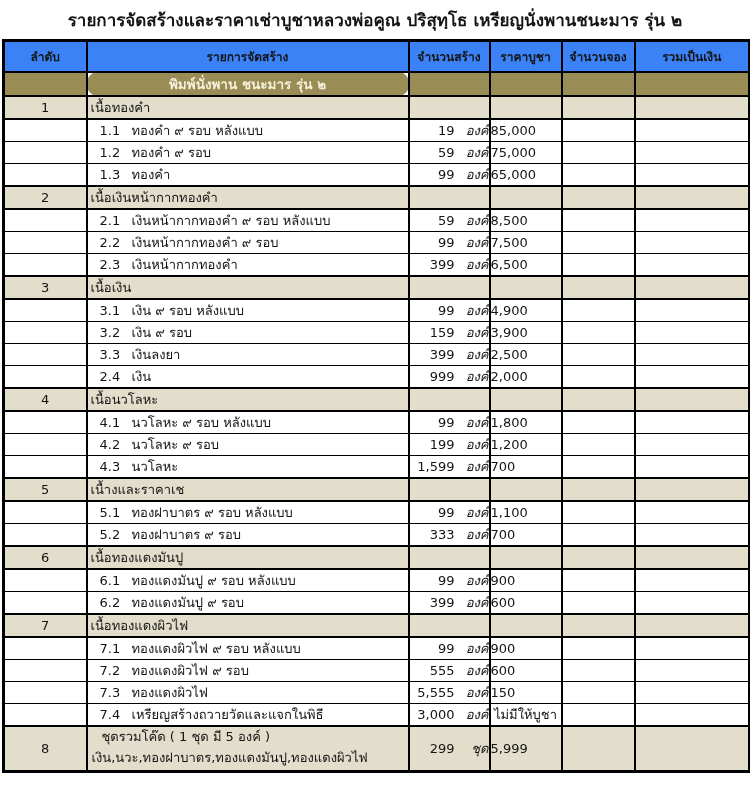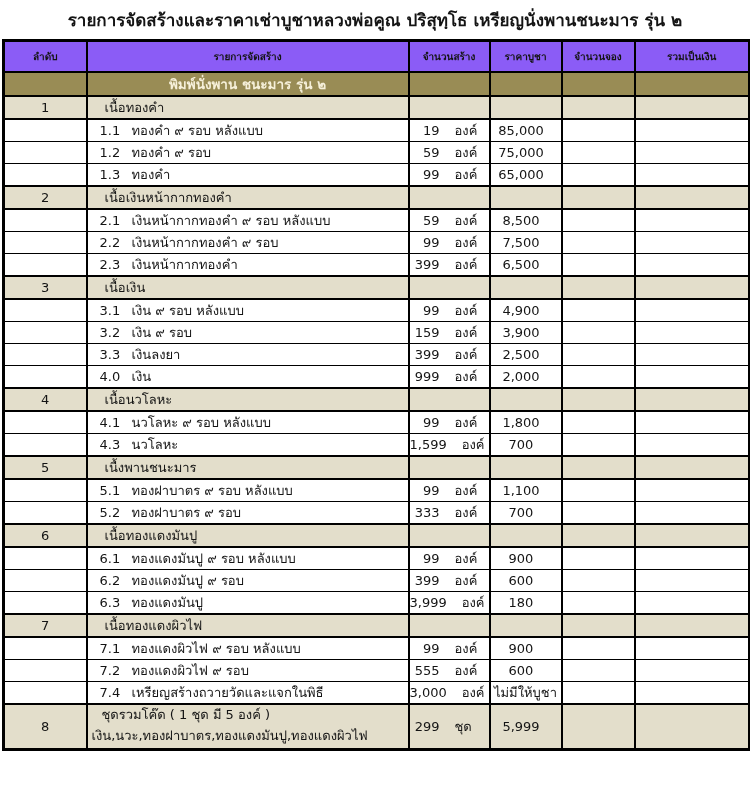--- a/index.html
+++ b/index.html
@@ -4,34 +4,34 @@
 <style>
   :root { --olive:#998c55; --olive-text:#f6f0da; --beige:#e3decb; --line:#000000; --ink:#141414; }
   * { box-sizing:border-box; }
   html,body { margin:0; padding:0; }
   body { width:750px; height:800px; background:#ffffff; color:var(--ink);
          font-family:"DejaVu Sans","Liberation Sans",sans-serif; }
   .page-title { text-align:center; font-weight:bold; font-size:17px; padding:6px 0 6px; white-space:nowrap; }
   table.price-table { border-collapse:collapse; width:746px; margin-left:2px; table-layout:fixed;
                       border:3px solid var(--line); }
   th, td { border:2px solid var(--line); padding:0; white-space:nowrap; overflow:hidden; font-size:13px; }
-  thead th { height:31px; font-size:10px; font-weight:bold; text-align:center; background:#8b5cf6; }
+  thead th { height:31px; font-size:12px; font-weight:bold; text-align:center; background:#3b82f6; }
   tr.group-row td { background:var(--olive); color:var(--olive-text); font-weight:bold; font-size:13.5px; height:24px; }
-  tr.group-row td.group-label { text-align:center; }
+  tr.group-row td.group-label { text-align:center;border-radius:11px; }
   tr.section-row td { background:var(--beige); height:20px; }
   tr.item-row td { background:#ffffff; height:20px; border-top-width:1px; border-bottom-width:1px; }
   tr.set-row td { background:var(--beige); height:46px; }
   td.c-no { text-align:center; }
   td.c-label { text-align:left; }
-  .sec-label { padding-left:17px; }
+  .sec-label { padding-left:3px; }
   .code { display:inline-block; width:32px; margin-left:12px; }
   .qwrap { display:flex; align-items:center; }
   .qnum { flex:1 1 auto; text-align:right; }
-  .qunit { width:34px; text-align:left; margin-left:15px; }
-  td.c-price { text-align:center; padding-right:9px; }
+  .qunit { width:34px; text-align:right; margin-left:0;font-style:italic; }
+  td.c-price { text-align:left; padding-right:9px; }
   td.c-price.center { text-align:center; padding-right:0; }
   .set-line1 { padding-left:14px; }
   .set-line2 { padding-left:4px; }
   tr.set-row td.c-label { line-height:1.6; }
 </style>
 </head>
 <body>
 
 <div class="page-title">รายการจัดสร้างและราคาเช่าบูชาหลวงพ่อคูณ ปริสุทฺโธ  เหรียญนั่งพานชนะมาร รุ่น ๒</div>
 
@@ -199,21 +199,21 @@
             <span class="qnum">399</span>
             <span class="qunit">องค์</span>
           </div>
         </td>
         <td class="c-price">2,500</td>
         <td></td>
         <td></td>
       </tr>
       <tr class="item-row">
         <td class="c-no"></td>
-        <td class="c-label"><span class="code">4.0</span><span>เงิน</span></td>
+        <td class="c-label"><span class="code">2.4</span><span>เงิน</span></td>
         <td class="c-qty">
           <div class="qwrap">
             <span class="qnum">999</span>
             <span class="qunit">องค์</span>
           </div>
         </td>
         <td class="c-price">2,000</td>
         <td></td>
         <td></td>
       </tr>
@@ -233,34 +233,47 @@
             <span class="qnum">99</span>
             <span class="qunit">องค์</span>
           </div>
         </td>
         <td class="c-price">1,800</td>
         <td></td>
         <td></td>
       </tr>
       <tr class="item-row">
         <td class="c-no"></td>
+        <td class="c-label"><span class="code">4.2</span><span>นวโลหะ ๙ รอบ</span></td>
+        <td class="c-qty">
+          <div class="qwrap">
+            <span class="qnum">199</span>
+            <span class="qunit">องค์</span>
+          </div>
+        </td>
+        <td class="c-price">1,200</td>
+        <td></td>
+        <td></td>
+      </tr>
+      <tr class="item-row">
+        <td class="c-no"></td>
         <td class="c-label"><span class="code">4.3</span><span>นวโลหะ</span></td>
         <td class="c-qty">
           <div class="qwrap">
             <span class="qnum">1,599</span>
             <span class="qunit">องค์</span>
           </div>
         </td>
         <td class="c-price">700</td>
         <td></td>
         <td></td>
       </tr>
       <tr class="section-row">
         <td class="c-no">5</td>
-        <td class="c-label"><span class="sec-label">เนื้งพานชนะมาร</span></td>
+        <td class="c-label"><span class="sec-label">เนื้างและราคาเช</span></td>
         <td></td>
         <td></td>
         <td></td>
         <td></td>
       </tr>
       <tr class="item-row">
         <td class="c-no"></td>
         <td class="c-label"><span class="code">5.1</span><span>ทองฝาบาตร ๙ รอบ หลังแบบ</span></td>
         <td class="c-qty">
           <div class="qwrap">
@@ -312,33 +325,20 @@
         <td class="c-qty">
           <div class="qwrap">
             <span class="qnum">399</span>
             <span class="qunit">องค์</span>
           </div>
         </td>
         <td class="c-price">600</td>
         <td></td>
         <td></td>
       </tr>
-      <tr class="item-row">
-        <td class="c-no"></td>
-        <td class="c-label"><span class="code">6.3</span><span>ทองแดงมันปู</span></td>
-        <td class="c-qty">
-          <div class="qwrap">
-            <span class="qnum">3,999</span>
-            <span class="qunit">องค์</span>
-          </div>
-        </td>
-        <td class="c-price">180</td>
-        <td></td>
-        <td></td>
-      </tr>
       <tr class="section-row">
         <td class="c-no">7</td>
         <td class="c-label"><span class="sec-label">เนื้อทองแดงผิวไฟ</span></td>
         <td></td>
         <td></td>
         <td></td>
         <td></td>
       </tr>
       <tr class="item-row">
         <td class="c-no"></td>
@@ -356,20 +356,33 @@
       <tr class="item-row">
         <td class="c-no"></td>
         <td class="c-label"><span class="code">7.2</span><span>ทองแดงผิวไฟ ๙ รอบ</span></td>
         <td class="c-qty">
           <div class="qwrap">
             <span class="qnum">555</span>
             <span class="qunit">องค์</span>
           </div>
         </td>
         <td class="c-price">600</td>
+        <td></td>
+        <td></td>
+      </tr>
+      <tr class="item-row">
+        <td class="c-no"></td>
+        <td class="c-label"><span class="code">7.3</span><span>ทองแดงผิวไฟ</span></td>
+        <td class="c-qty">
+          <div class="qwrap">
+            <span class="qnum">5,555</span>
+            <span class="qunit">องค์</span>
+          </div>
+        </td>
+        <td class="c-price">150</td>
         <td></td>
         <td></td>
       </tr>
       <tr class="item-row">
         <td class="c-no"></td>
         <td class="c-label"><span class="code">7.4</span><span>เหรียญสร้างถวายวัดและแจกในพิธี</span></td>
         <td class="c-qty">
           <div class="qwrap">
             <span class="qnum">3,000</span>
             <span class="qunit">องค์</span>

